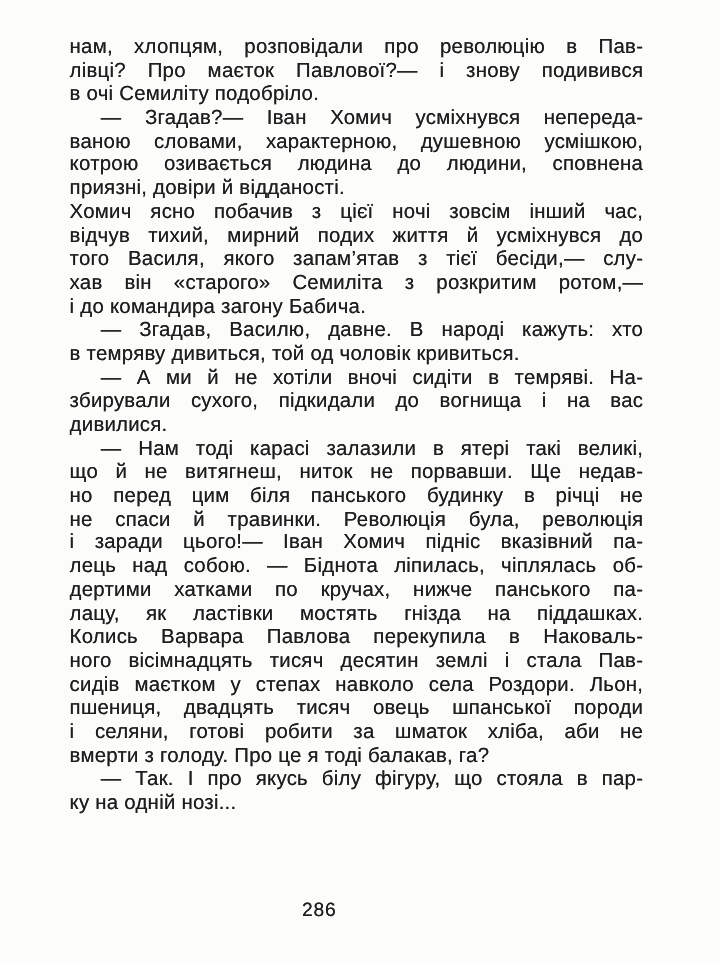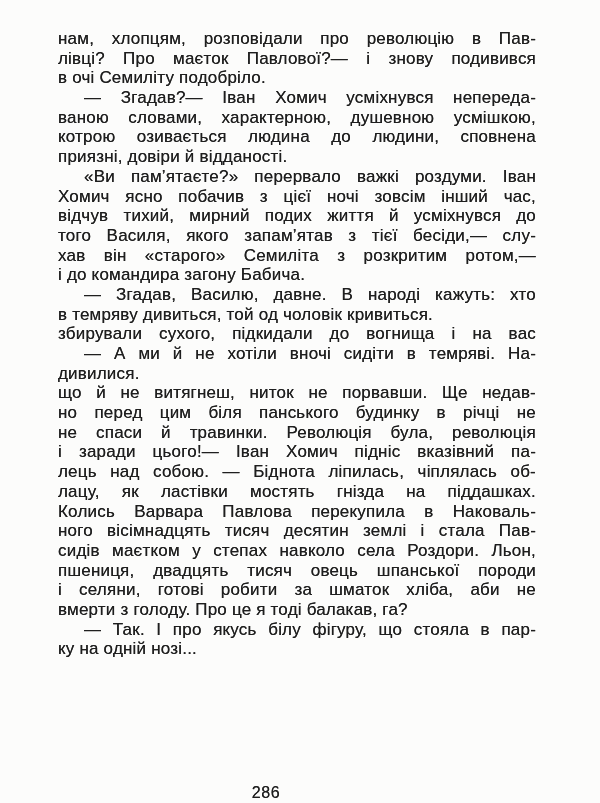--- a/index.html
+++ b/index.html
@@ -41,51 +41,51 @@
   }
   .page-number {
     position: absolute;
     left: 216px;
     top: 750px;
     width: 100px;
     text-align: center;
     font-size: 16px;
     letter-spacing: 0.6px;
     text-shadow: 0 0 0.45px rgba(25, 25, 25, 0.85);
-    margin-top: 34px;
   }
 </style>
 </head>
 <body>
 
 <div class="page">
   <div class="text-block">
       <div class="line">нам, хлопцям, розповідали про революцію в Пав-</div>
       <div class="line">лівці? Про маєток Павлової?— і знову подивився</div>
       <div class="line end">в очі Семиліту подобріло.</div>
       <div class="line indent">— Згадав?— Іван Хомич усміхнувся непереда-</div>
       <div class="line">ваною словами, характерною, душевною усмішкою,</div>
       <div class="line">котрою озивається людина до людини,  сповнена</div>
       <div class="line end">приязні, довіри й відданості.</div>
-      <div class="line indent">«Ви пам’ятаєте?» перервало важкі роздуми. Іван</div>
       <div class="line">Хомич ясно  побачив з цієї ночі  зовсім інший час,</div>
       <div class="line">відчув тихий, мирний подих життя й усміхнувся до</div>
       <div class="line">того Василя, якого запам’ятав з тієї бесіди,— слу-</div>
       <div class="line">хав він «старого» Семиліта з розкритим  ротом,—</div>
       <div class="line end">і до командира загону Бабича.</div>
       <div class="line indent">— Згадав, Василю, давне. В народі кажуть: хто</div>
       <div class="line end">в темряву дивиться, той од чоловік кривиться.</div>
+      <div class="line indent">— А ми й не хотіли вночі сидіти в темряві. На-</div>
       <div class="line">збирували сухого, підкидали до вогнища і на вас</div>
-      <div class="line indent">— А ми й не хотіли вночі сидіти в темряві. На-</div>
       <div class="line end">дивилися.</div>
+      <div class="line indent">— Нам тоді карасі залазили в ятері такі великі,</div>
       <div class="line">що й не витягнеш, ниток не порвавши. Ще недав-</div>
       <div class="line">но перед  цим біля панського  будинку в річці не</div>
       <div class="line">не спаси й травинки.  Революція була, революція</div>
       <div class="line">і заради цього!— Іван Хомич підніс вказівний па-</div>
       <div class="line">лець над собою. — Біднота ліпилась, чіплялась об-</div>
+      <div class="line">дертими хатками по кручах, нижче панського па-</div>
       <div class="line">лацу, як ластівки  мостять гнізда на  піддашках.</div>
       <div class="line">Колись Варвара Павлова перекупила в Наковаль-</div>
       <div class="line">ного вісімнадцять тисяч десятин землі і стала Пав-</div>
       <div class="line">сидів маєтком у степах навколо села Роздори. Льон,</div>
       <div class="line">пшениця, двадцять тисяч овець шпанської породи</div>
       <div class="line">і селяни, готові  робити за шматок  хліба, аби не</div>
       <div class="line end">вмерти з голоду. Про це я тоді балакав, га?</div>
       <div class="line indent">— Так. І про якусь білу фігуру, що стояла в пар-</div>
       <div class="line end">ку на одній нозі...</div>
     </div>

